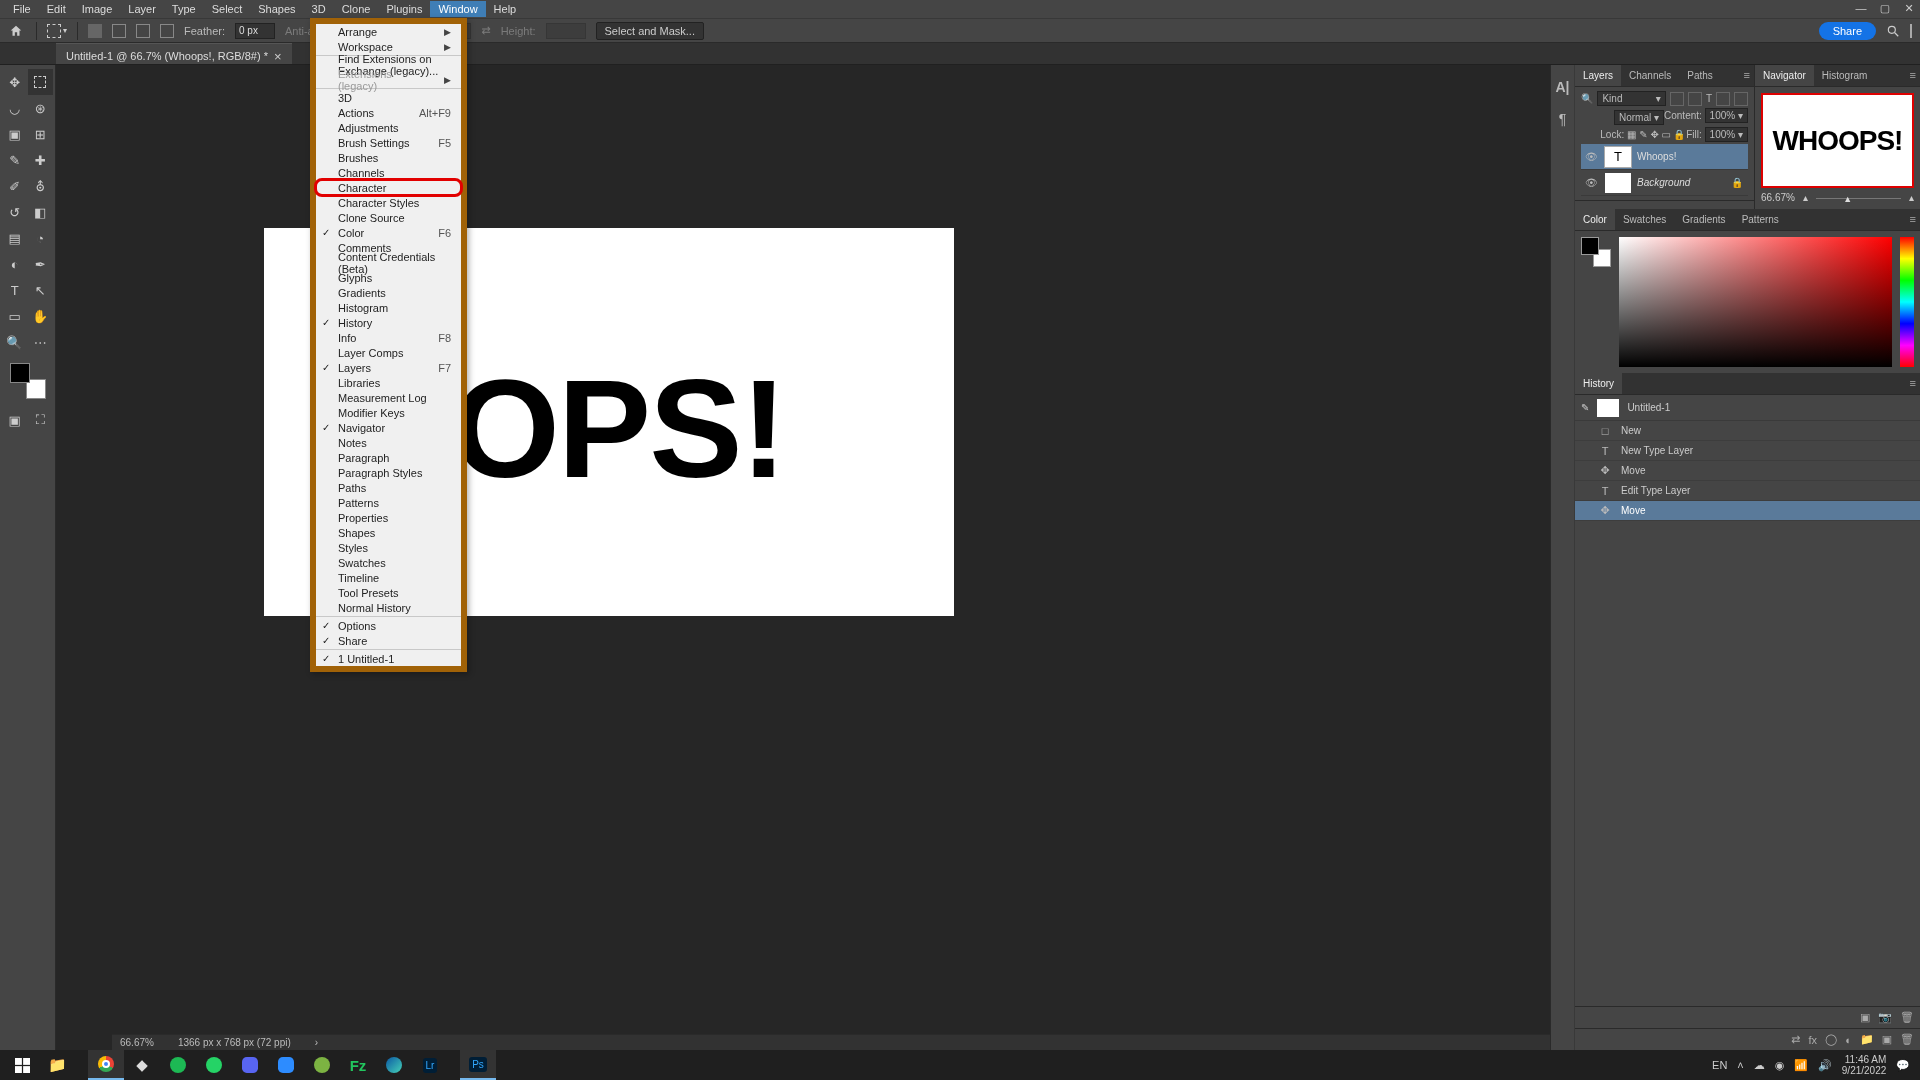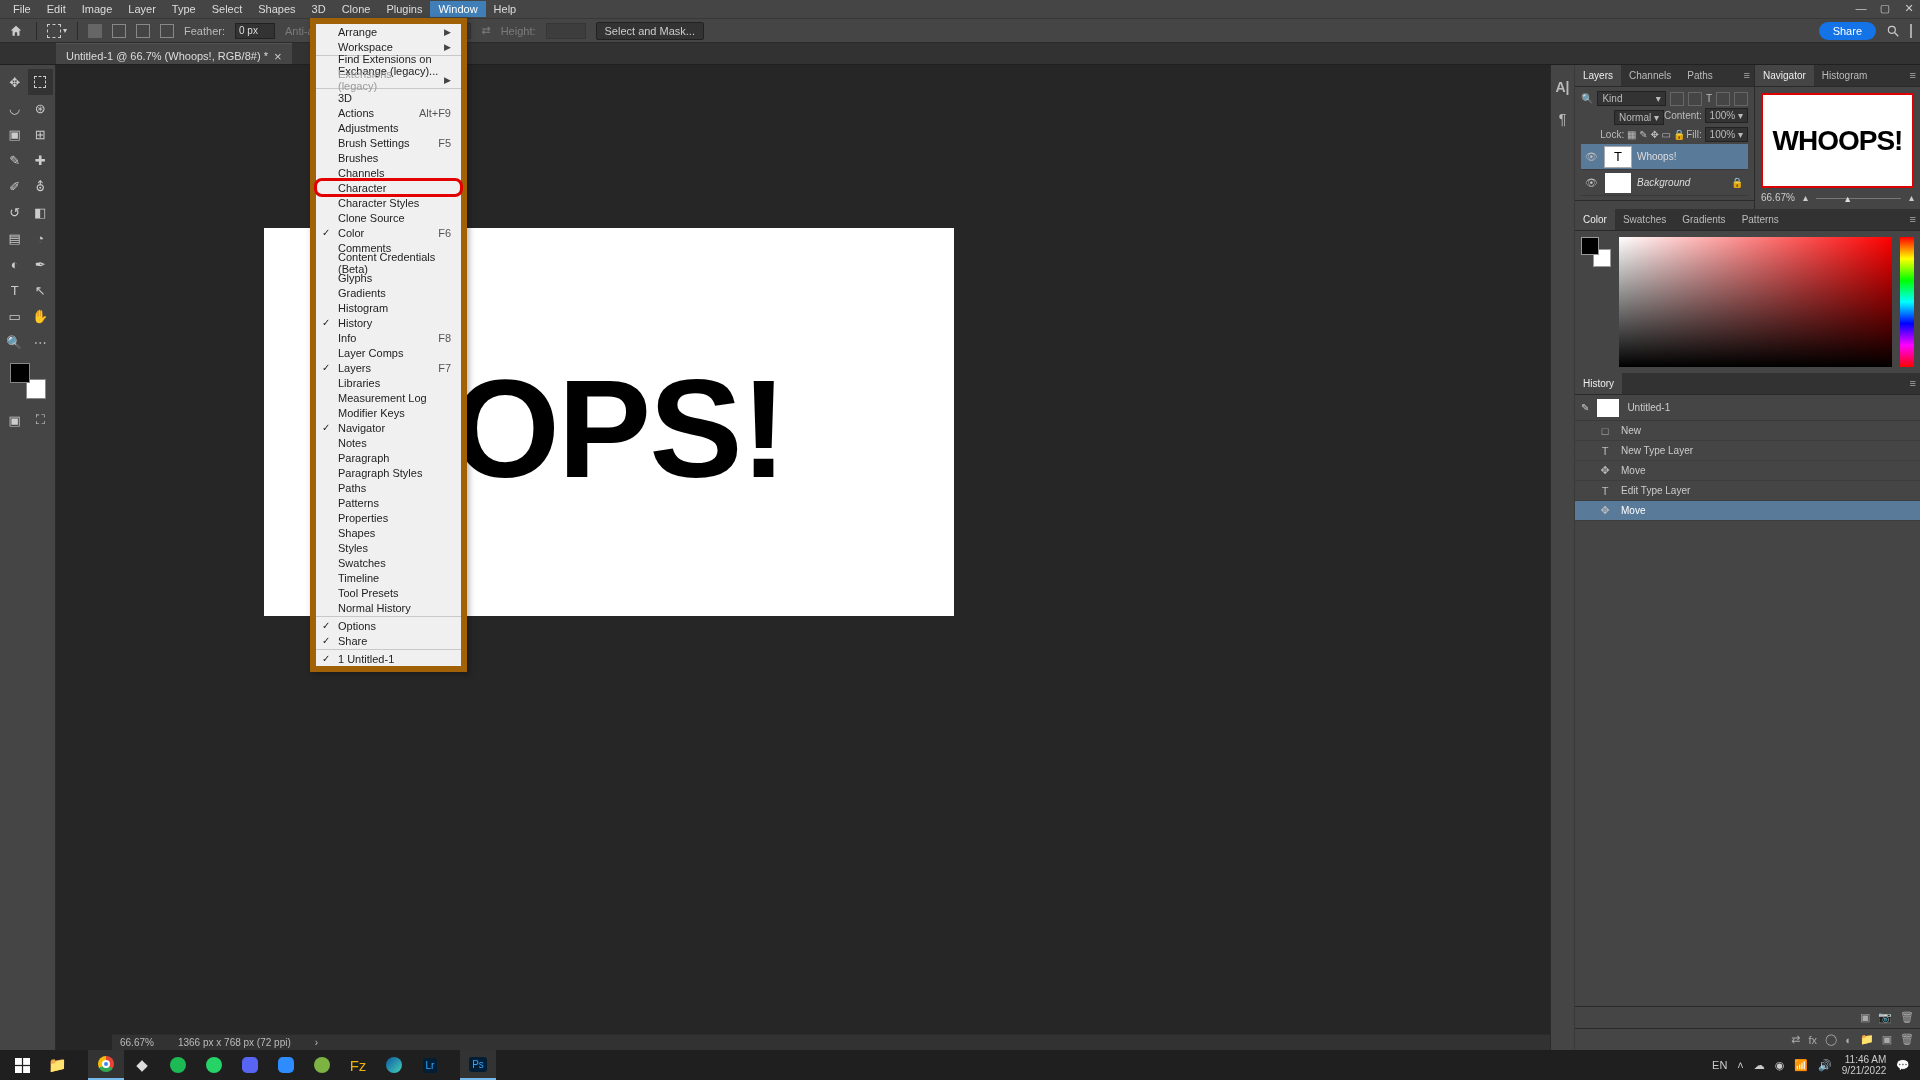--- a/index.html
+++ b/index.html
@@ -537,21 +537,21 @@
   <div class="tb">
       <span style="width:16px;height:16px;border-radius:30%;background:#5865f2;display:inline-block"></span>
     </div>
   <div class="tb">
       <span style="width:16px;height:16px;border-radius:30%;background:#2d8cff;display:inline-block"></span>
     </div>
   <div class="tb">
       <span style="width:16px;height:16px;border-radius:50%;background:#7cb342;display:inline-block"></span>
     </div>
   <div class="tb">
-      <span style="color:#eab308;font-weight:normal">Fz</span>
+      <span style="color:#22c55e;font-weight:bold">Fz</span>
     </div>
   <div class="tb">
       <span style="width:16px;height:16px;border-radius:50%;background:linear-gradient(135deg,#0c59a4,#45d1b8);display:inline-block"></span>
     </div>
   <div class="tb">
       <span style="background:#001e36;color:#31a8ff;font-size:10px;padding:2px 3px;border-radius:3px">Lr</span>
     </div>
   <div class="tb active">
       <span style="background:#001e36;color:#31a8ff;font-size:10px;padding:2px 3px;border-radius:3px">Ps</span>
     </div>

